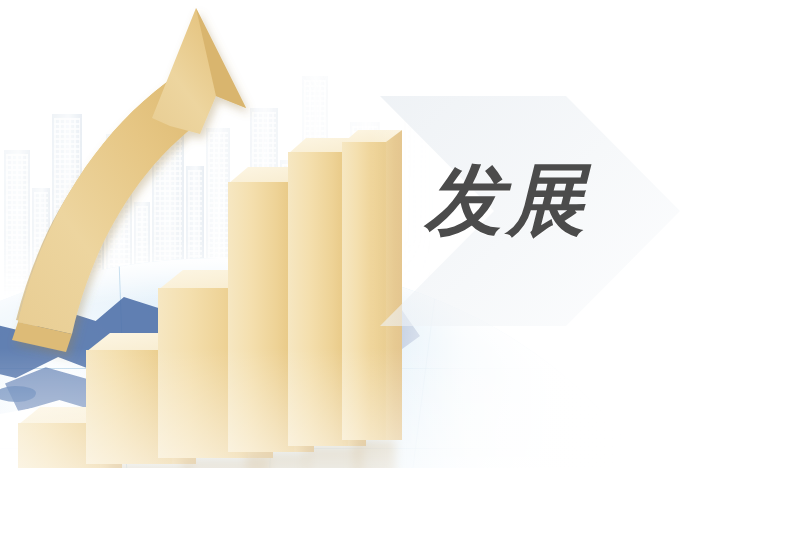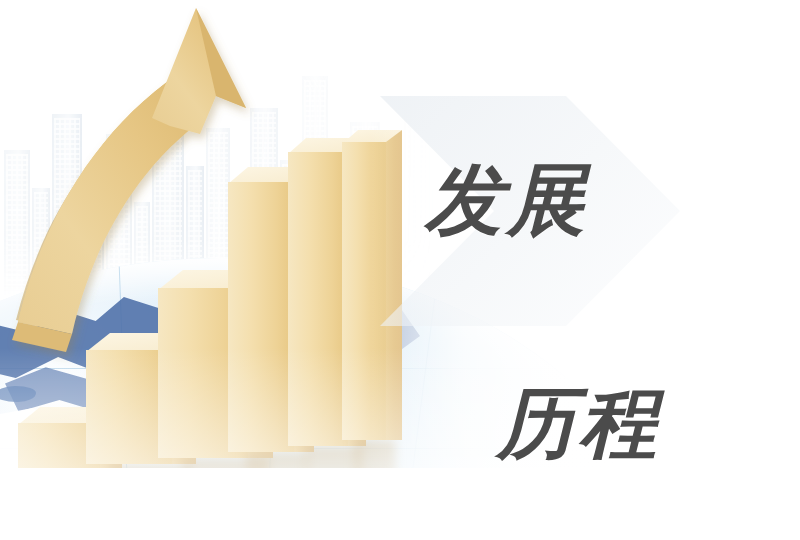--- a/index.html
+++ b/index.html
@@ -294,18 +294,17 @@
   </svg>
 
   <div id="right-fade"></div>
   <div id="bottom-fade"></div>
 
   <div id="chevron-wm"></div>
 
   <div id="headline">
     <div id="cn-title">
       <span id="cn-line1">发展</span>
-      <span id="cn-line2">历程</span>
     </div>
 
   </div>
 
 </div>
 
 </body></html>

